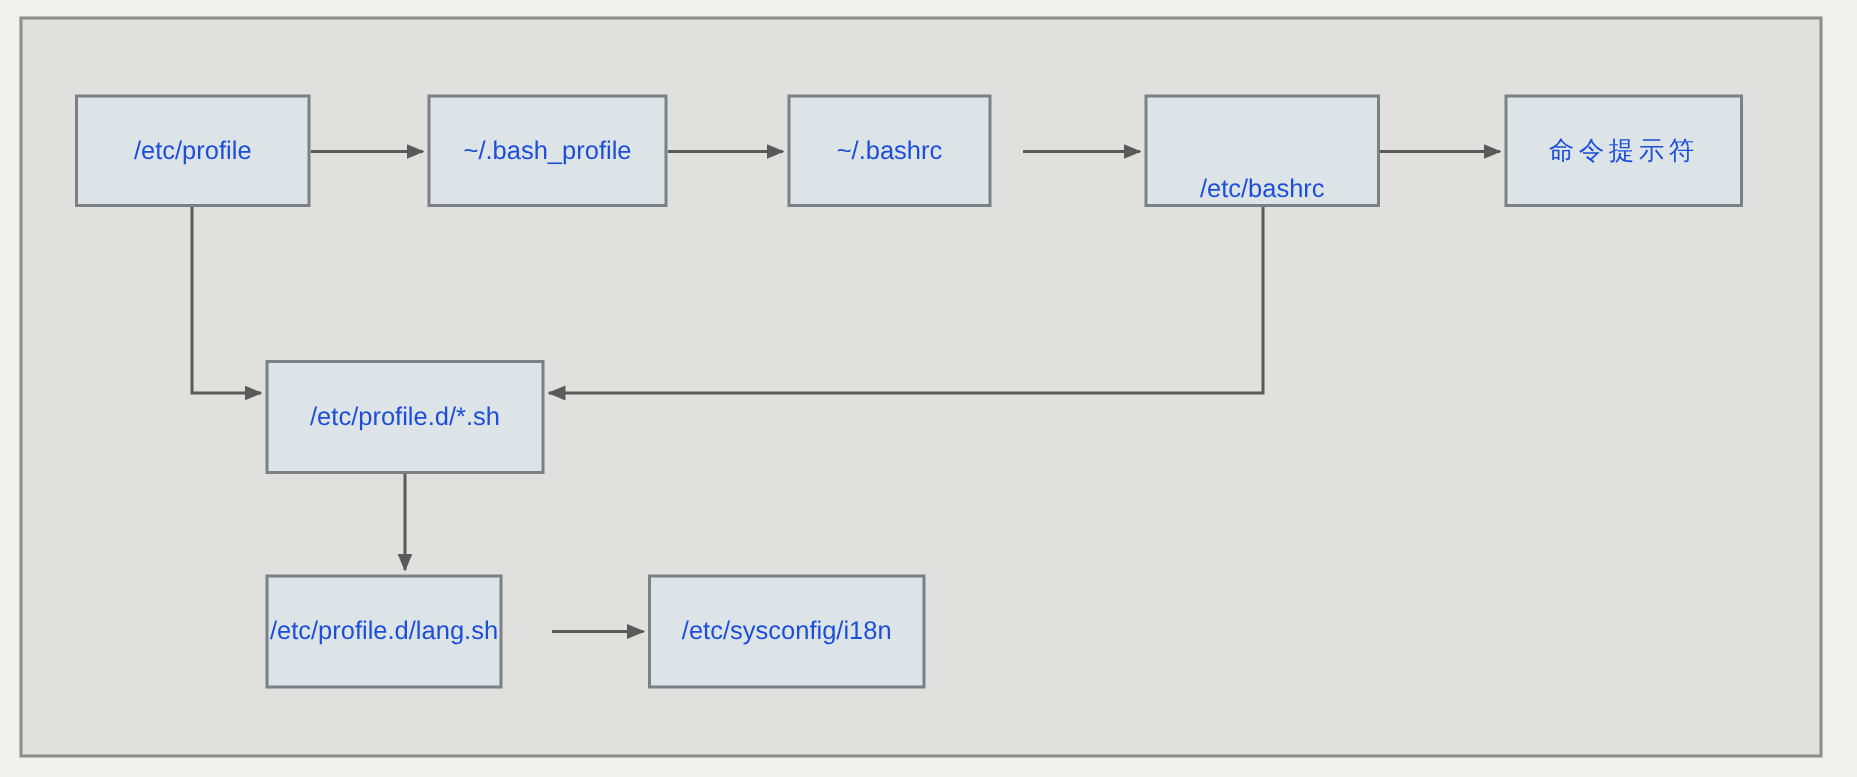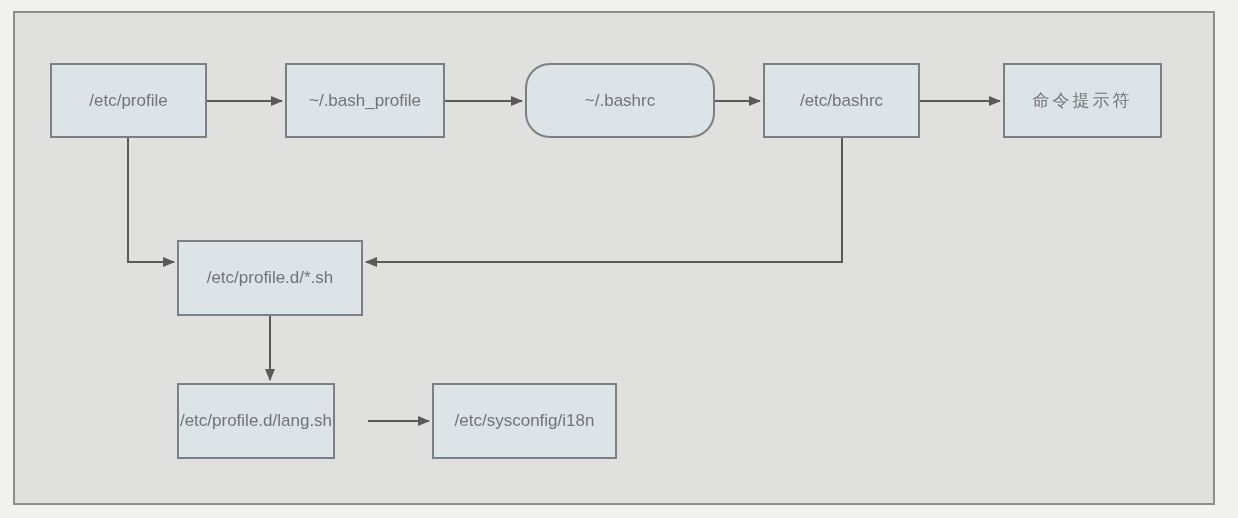--- a/index.html
+++ b/index.html
@@ -38,33 +38,33 @@
     fill: none;
   }
   .node {
     position: absolute;
     background: #dde4e8;
     border: 2px solid #7b8085;
     display: flex;
     align-items: center;
     justify-content: center;
     box-sizing: border-box;
-    color: #737373;
+    color: #1d4ed8;
     font-size: 17px;
     white-space: nowrap;
   }
   .node-cjk {
     letter-spacing: 3px;
     font-size: 17px;
   }
   
   .n-etc-profile      { left: 50px;   top: 63px;  width: 157px; height: 75px; }
   .n-bash-profile     { left: 285px;  top: 63px;  width: 160px; height: 75px; }
-  .n-bashrc           { left: 525px;  top: 63px;  width: 190px; height: 75px; border-radius: 25px; }
-  .n-etc-bashrc       { left: 763px;  top: 63px;  width: 157px; height: 75px; }
+  .n-bashrc           { left: 525px;  top: 63px;  width: 136px; height: 75px; }
+  .n-etc-bashrc       { left: 763px;  top: 63px;  width: 157px; height: 75px; align-items: flex-end; }
   .n-command-prompt   { left: 1003px; top: 63px;  width: 159px; height: 75px; text-align: center; }
   .n-profile-d        { left: 177px;  top: 224px; width: 186px; height: 76px; margin-top: 16px; }
   .n-lang-sh          { left: 177px;  top: 383px; width: 158px; height: 76px; }
   .n-sysconfig-i18n   { left: 432px;  top: 383px; width: 185px; height: 76px; text-align: right; }
 </style>
 </head>
 <body>
 
 <div class="stage">
   <div class="canvas"></div>

